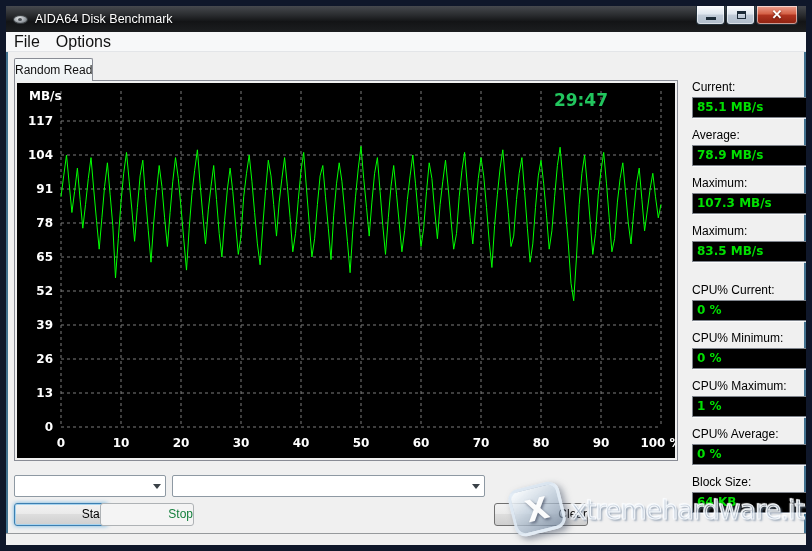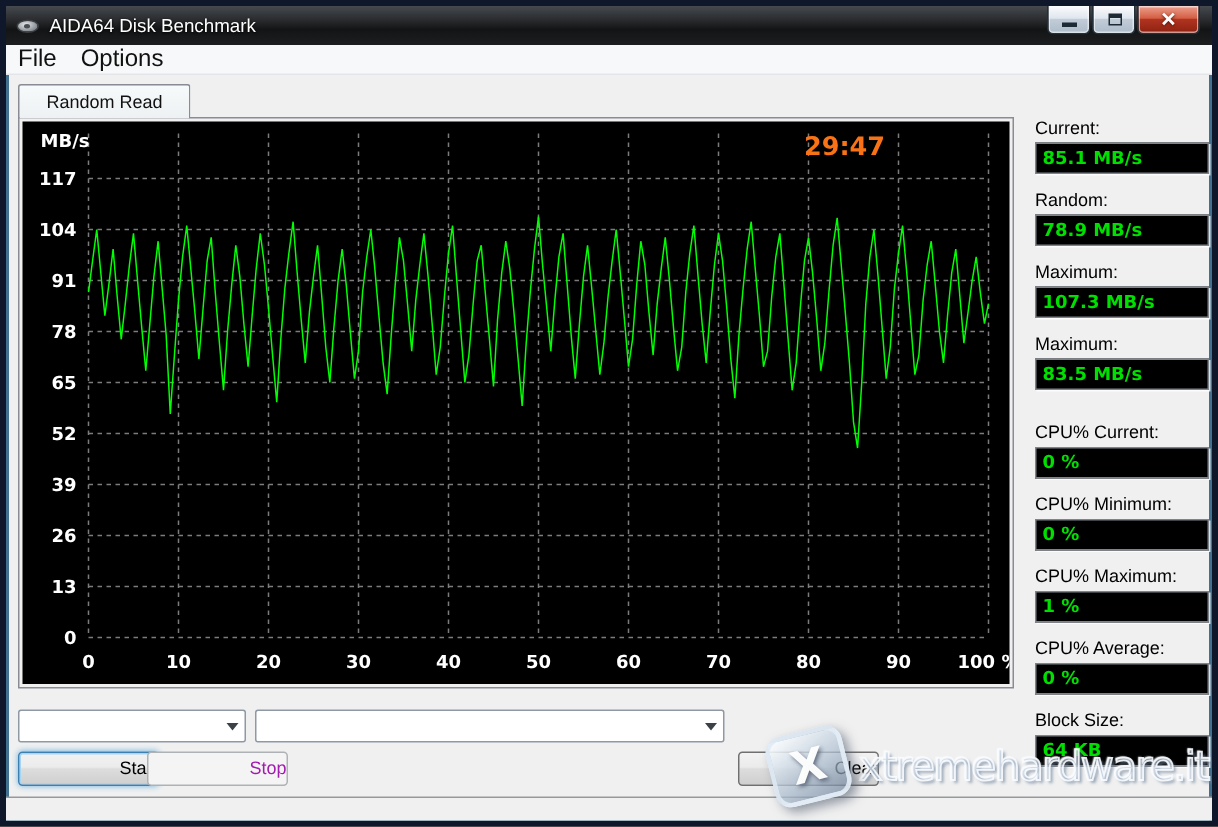--- a/index.html
+++ b/index.html
@@ -1,19 +1,19 @@
 <!DOCTYPE html>
 <html><head>
 <meta charset="utf-8">
 <style>
   * { box-sizing: border-box; margin: 0; padding: 0; }
   body { margin:0; background:#555; font-family:"Liberation Sans", sans-serif; }
   .window {
     position:relative; width:812px; height:551px; background:#f0f0f0;
-    border:4px solid #0f172a; overflow:hidden;
+    border:6px solid #0f172a; overflow:hidden;
     box-shadow: inset 0 -2px 0 #49c8e8, inset 2px 0 0 #41718f, inset -2px 0 0 #41718f;
   }
   
   .titlebar { position:absolute; left:0; top:0; width:100%; height:26px;
     background:linear-gradient(180deg,#46494e 0%,#2a2c2f 35%,#131416 60%,#1c1e20 100%);
     display:flex; align-items:center; padding-left:7px; }
   .app-icon { width:16px; height:12px; position:relative; margin-right:6px; }
   .app-icon .platter { position:absolute; left:0; top:2px; width:15px; height:9px; border-radius:50%;
     background:radial-gradient(ellipse at 40% 35%, #e8eaec 0%, #9aa0a6 55%, #5c6166 100%);
     border:1px solid #3c4043; }
@@ -26,49 +26,49 @@
     box-shadow: inset 0 0 0 1px rgba(255,255,255,.55); }
   .winbtn.close { width:42px; background:linear-gradient(180deg,#eda08f 0%,#d45f44 45%,#b03420 50%,#8d2110 100%); }
   .glyph-min { position:absolute; left:9px; bottom:4px; width:10px; height:3px; background:#1d2b37; }
   .glyph-max { position:absolute; left:10px; top:5px; width:9px; height:8px; border:1px solid #1d2b37; border-top:3px solid #1d2b37; background:transparent; }
   .glyph-close { position:absolute; width:100%; text-align:center; top:1px; color:#fff; font-size:13px; font-weight:bold; text-shadow:0 1px 2px #5a1208; }
   
   .menubar { position:absolute; left:0; top:26px; width:100%; height:20px; background:#f7f8f9;
     border-bottom:1px solid #e3e5e8; display:flex; align-items:center; }
   .menu-item { font-size:16px; color:#111; padding:0 8px; height:20px; line-height:20px; cursor:default; }
   
-  .tab { position:absolute; left:8px; top:52px; height:23px; padding:0 18px; line-height:22px;
+  .tab { position:absolute; left:8px; top:52px; height:23px; padding:0 0; line-height:22px;
     background:linear-gradient(180deg,#f6fafb 0%,#eef1f3 100%);
     border:1px solid #898c95; border-bottom:none; border-radius:2px 2px 0 0;
     font-size:12px; color:#111; z-index:3; }
   .tabpage { position:absolute; left:8px; top:74px; width:664px; height:381px;
     border:1px solid #898c95; background:#f0f0f0; z-index:2; }
   .chartbox { position:absolute; left:2px; top:2px; right:2px; bottom:2px; background:#000; }
   .chart-unit { position:absolute; left:12px; top:6px; color:#fff; font-size:12px; font-weight:bold; font-family:"DejaVu Sans", sans-serif; }
-  .chart-timer { position:absolute; left:505px; top:7px; width:86px; text-align:center;
-    color:#f97316; font-size:17px; font-weight:bold; font-family:"DejaVu Sans", sans-serif; }
+  .chart-timer { position:absolute; left:505px; top:7px; width:86px; text-align:right;
+    color:#22c55e; font-size:17px; font-weight:bold; font-family:"DejaVu Sans", sans-serif; }
   
   .stats { position:absolute; left:686px; top:70px; width:116px; }
   .stat-label { font-size:12px; color:#000; margin-top:10px; margin-bottom:3px; }
   .stat-label.first { margin-top:4px; }
   .stat-label.group-gap { margin-top:21px; }
   .stat-value { height:21px; line-height:19px; background:#000; border:1px solid #7f848c;
     color:#00e000; font-size:12px; font-weight:bold; font-family:"DejaVu Sans", sans-serif;
     padding-left:4px; box-shadow:1px 1px 0 rgba(255,255,255,.8); }
   
   .combo { position:absolute; height:22px; background:#fff; border:1px solid #8e99a3; border-radius:2px;
     font-size:12px; color:#000; line-height:20px; padding-left:6px; cursor:default; white-space:pre; overflow:hidden; }
   .combo .arrow-zone { position:absolute; right:0; top:0; width:17px; height:100%;
     display:flex; align-items:center; justify-content:center; }
   .combo .arrow { width:0; height:0; border-left:4px solid transparent; border-right:4px solid transparent; border-top:5px solid #3a4147; }
   .btn { position:absolute; height:23px; width:94px; border:1px solid #707070; border-radius:3px;
     background:linear-gradient(180deg,#f2f2f2 0%,#ebebeb 45%,#dddddd 50%,#cfcfcf 100%);
     font-size:12px; color:#000; text-align:right; line-height:21px; cursor:pointer; }
   .btn.default { border-color:#3c7fb1; box-shadow:0 0 4px #6fb2dd, inset 0 0 0 1px #a8d4ef; }
-  .btn.disabled { background:#f4f4f4; border-color:#aeb2b5; color:#a21caf; cursor:default; }
+  .btn.disabled { background:#f4f4f4; border-color:#aeb2b5; color:#15803d; cursor:default; }
   .separator { position:absolute; left:0; top:527px; width:100%; height:1px; background:#96999c; }
   .statusbar { position:absolute; left:0; top:528px; width:100%; height:19px; background:#f0f0f0; }
   
   .watermark { position:absolute; right:2px; bottom:12px; display:flex; align-items:center;
     pointer-events:none; z-index:10; }
   .wm-tile { width:52px; height:48px; border-radius:11px; transform:rotate(-14deg);
     background:linear-gradient(155deg, rgba(252,254,255,.95) 0%, rgba(190,205,220,.75) 45%, rgba(110,130,155,.7) 100%);
     border:3px solid rgba(225,235,245,.9); box-shadow:3px 4px 7px rgba(70,80,100,.55);
     display:flex; align-items:center; justify-content:center;
     color:rgba(255,255,255,.97); font-size:30px; font-weight:bold; font-family:"DejaVu Sans", sans-serif;
@@ -157,21 +157,21 @@
           <polyline points="44.0,113.8 46.7,92.9 49.5,72.0 52.2,100.8 54.9,129.5 57.6,108.6 60.4,85.1 63.1,116.5 65.8,145.2 68.5,121.7 71.3,95.5 74.0,74.6 76.7,106.0 79.5,137.4 82.2,166.2 84.9,134.8 87.6,103.4 90.4,79.8 93.1,111.2 95.8,142.6 98.5,194.9 101.3,155.7 104.0,119.1 106.7,90.3 109.5,69.4 112.2,98.2 114.9,126.9 117.6,158.3 120.4,124.3 123.1,92.9 125.8,77.2 128.5,113.8 131.3,147.8 134.0,179.2 136.7,140.0 139.5,108.6 142.2,82.5 144.9,103.4 147.6,134.8 150.4,163.5 153.1,129.5 155.8,98.2 158.5,74.6 161.3,95.5 164.0,124.3 166.7,155.7 169.5,187.1 172.2,145.2 174.9,111.2 177.6,87.7 180.4,66.8 183.1,100.8 185.8,132.2 188.5,160.9 191.3,126.9 194.0,103.4 196.7,82.5 199.5,116.5 202.2,150.5 204.9,174.0 207.6,137.4 210.4,106.0 213.1,85.1 215.8,108.6 218.5,140.0 221.3,171.4 224.0,153.1 226.7,113.8 229.5,90.3 232.2,72.0 234.9,98.2 237.6,129.5 240.4,160.9 243.1,181.8 245.8,142.6 248.5,108.6 251.3,77.2 254.0,92.9 256.7,121.7 259.5,153.1 262.2,119.1 264.9,95.5 267.6,74.6 270.4,103.4 273.1,134.8 275.8,168.8 278.5,150.5 281.3,116.5 284.0,87.7 286.7,69.4 289.5,106.0 292.2,140.0 294.9,174.0 297.6,155.7 300.4,121.7 303.1,92.9 305.8,82.5 308.5,113.8 311.3,145.2 314.0,176.6 316.7,132.2 319.5,100.8 322.2,79.8 324.9,98.2 327.6,126.9 330.4,158.3 333.1,189.7 335.8,147.8 338.5,113.8 341.3,85.1 344.0,63.4 346.7,95.5 349.5,124.3 352.2,153.1 354.9,119.1 357.6,90.3 360.4,74.6 363.1,108.6 365.8,142.6 368.5,171.4 371.3,134.8 374.0,103.4 376.7,82.5 379.5,111.2 382.2,140.0 384.9,168.8 387.6,147.8 390.4,116.5 393.1,92.9 395.8,72.0 398.5,100.8 401.3,132.2 404.0,163.5 406.7,145.2 409.5,108.6 412.2,79.8 414.9,95.5 417.6,126.9 420.4,155.7 423.1,121.7 425.8,98.2 428.5,77.2 431.3,106.0 434.0,137.4 436.7,166.2 439.5,150.5 442.2,113.8 444.9,87.7 447.6,69.4 450.4,103.4 453.1,134.8 455.8,160.9 458.5,126.9 461.3,95.5 464.0,74.6 466.7,92.9 469.5,124.3 472.2,158.3 474.9,184.5 477.6,142.6 480.4,111.2 483.1,85.1 485.8,66.8 488.5,98.2 491.3,129.5 494.0,163.5 496.7,153.1 499.5,116.5 502.2,90.3 504.9,74.6 507.6,108.6 510.4,145.2 513.1,179.2 515.8,160.9 518.5,124.3 521.3,92.9 524.0,77.2 526.7,100.8 529.5,132.2 532.2,166.2 534.9,147.8 537.6,113.8 540.4,82.5 543.1,64.2 545.8,95.5 548.5,126.9 551.3,160.9 554.0,200.2 556.7,217.7 559.5,174.0 562.2,121.7 564.9,90.3 567.6,72.0 570.4,103.4 573.1,137.4 575.8,171.4 578.5,150.5 581.3,111.2 584.0,87.7 586.7,69.4 589.5,100.8 592.2,134.8 594.9,168.8 597.6,155.7 600.4,119.1 603.1,95.5 605.8,79.8 608.5,108.6 611.3,140.0 614.0,160.9 616.7,129.5 619.5,100.8 622.2,85.1 624.9,116.5 627.6,147.8 630.4,126.9 633.1,106.0 635.8,90.3 638.5,113.8 641.3,134.8 644.0,121.4" fill="none" stroke="#00ff00" stroke-width="1"></polyline>
         </svg>
       <div class="chart-unit">MB/s</div>
       <div class="chart-timer">29:47</div>
     </div>
   </div>
 
   <div class="stats">
     <div class="stat-label first">Current:</div>
     <div class="stat-value">85.1 MB/s</div>
-    <div class="stat-label">Random:</div>
+    <div class="stat-label">Average:</div>
     <div class="stat-value">78.9 MB/s</div>
     <div class="stat-label">Maximum:</div>
     <div class="stat-value">107.3 MB/s</div>
     <div class="stat-label">Maximum:</div>
     <div class="stat-value">83.5 MB/s</div>
     <div class="stat-label group-gap">CPU% Current:</div>
     <div class="stat-value">0 %</div>
     <div class="stat-label">CPU% Minimum:</div>
     <div class="stat-value">0 %</div>
     <div class="stat-label">CPU% Maximum:</div>

